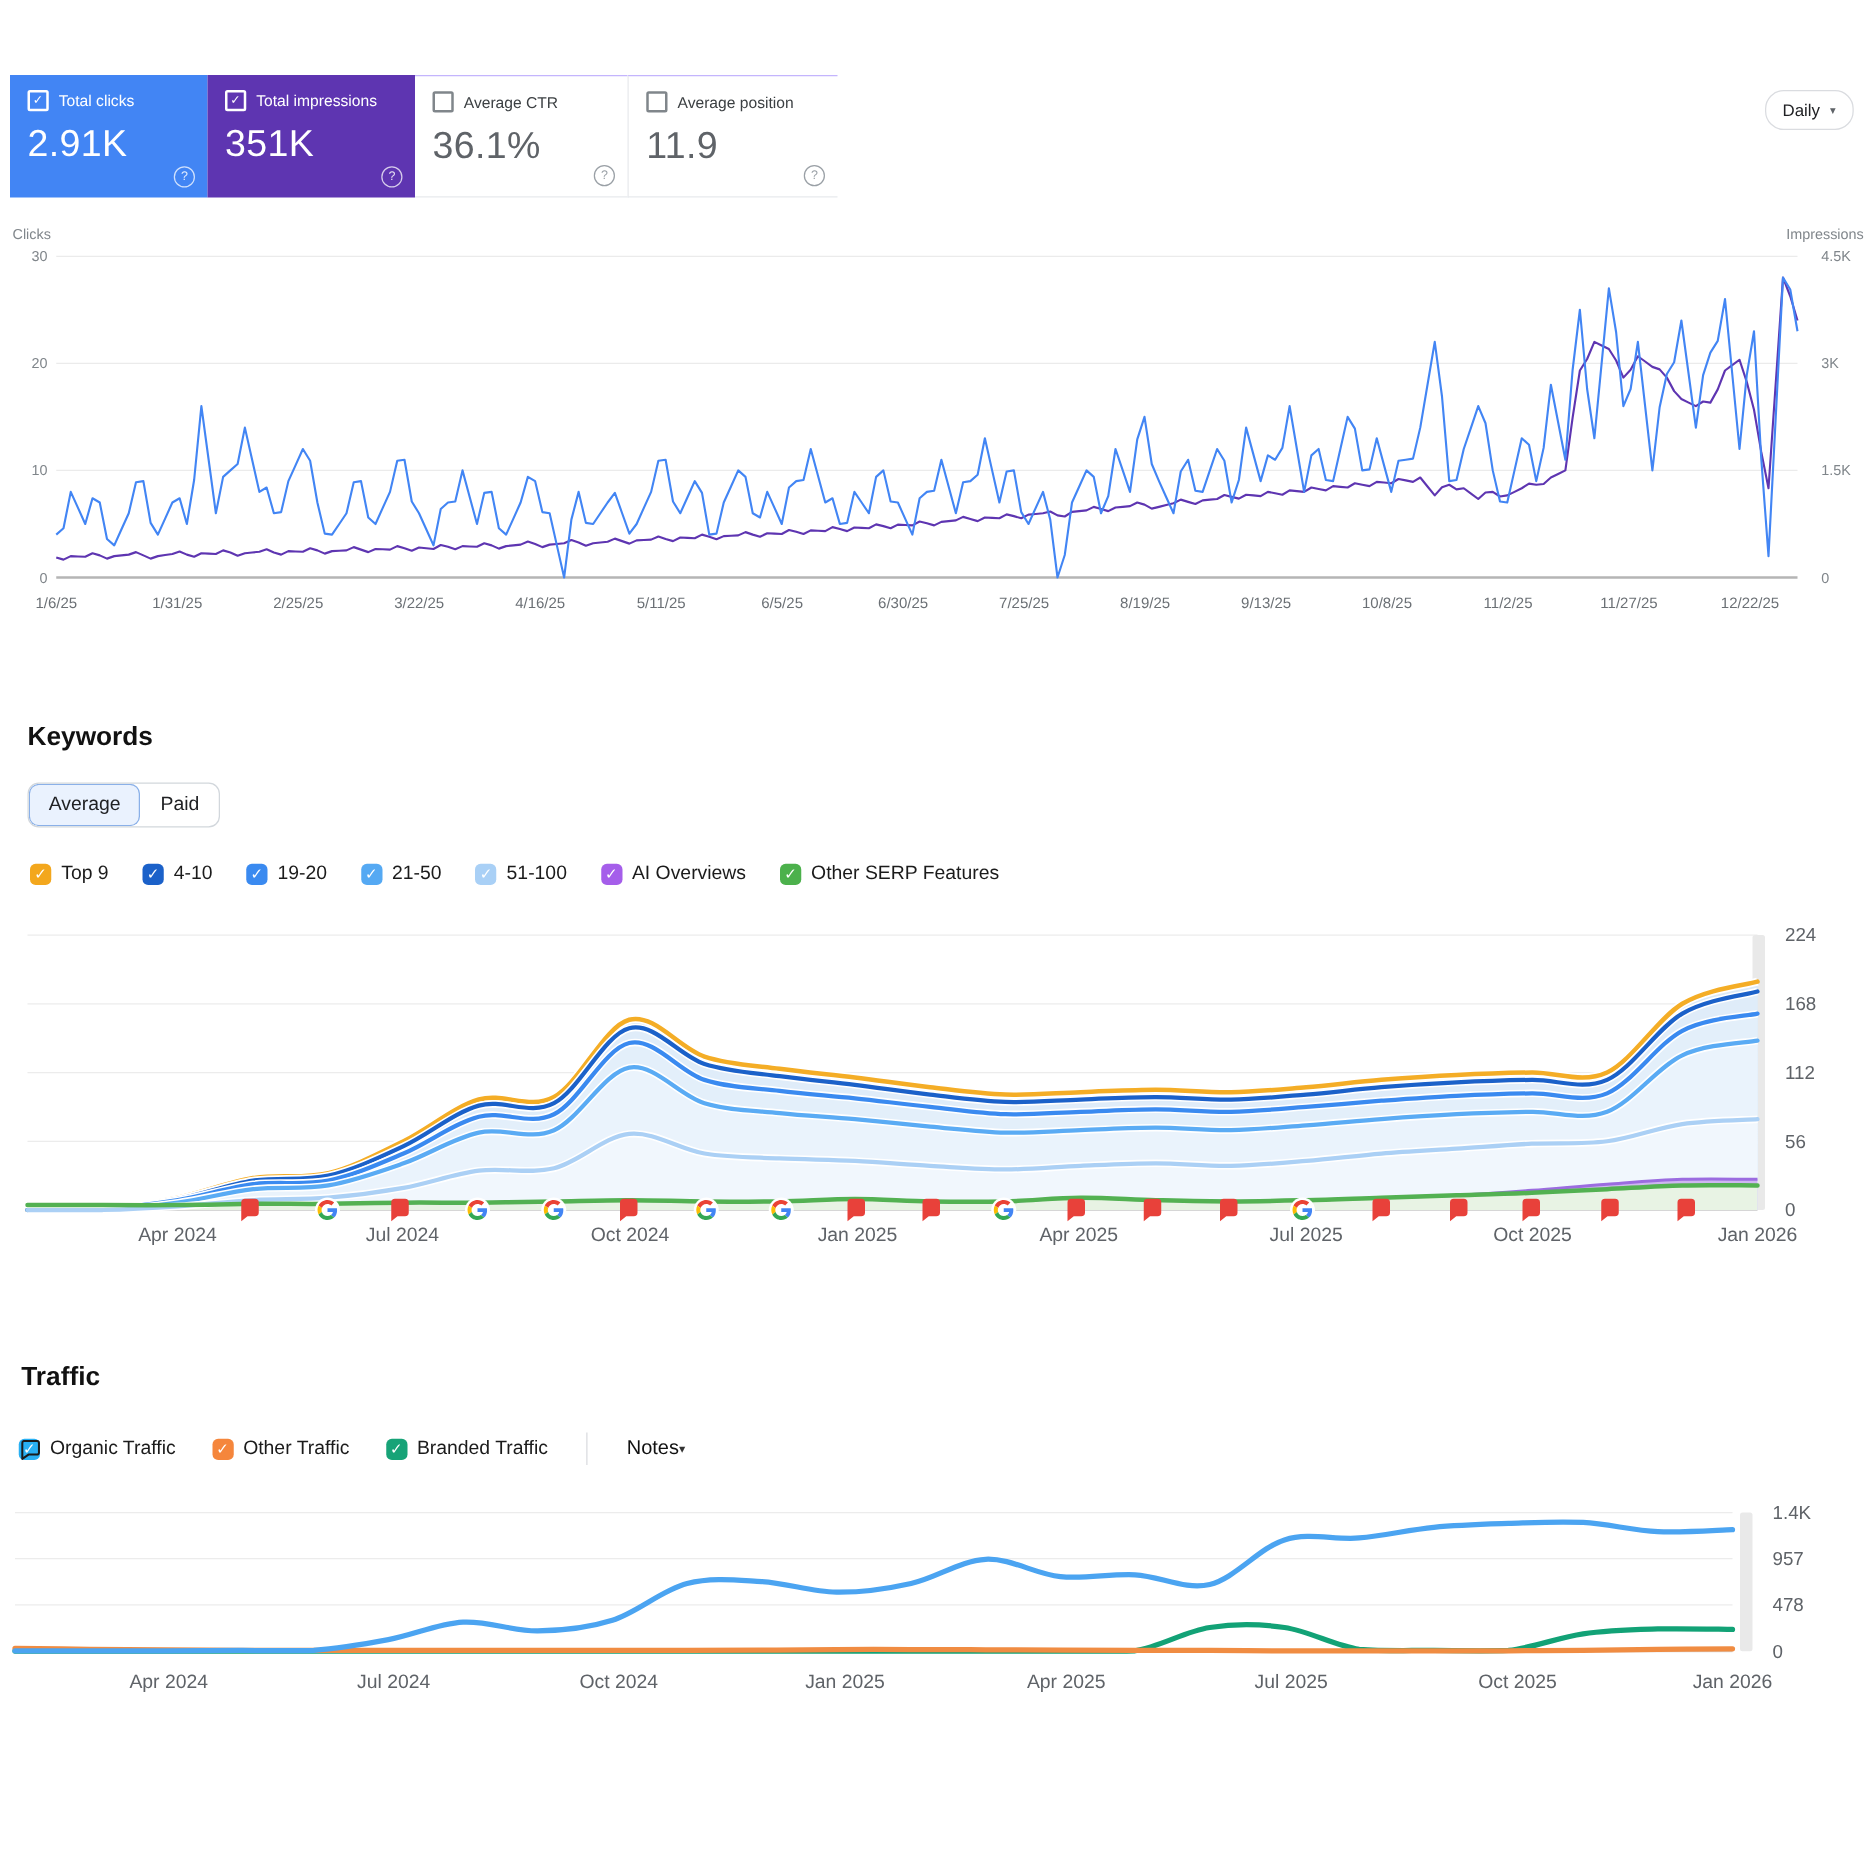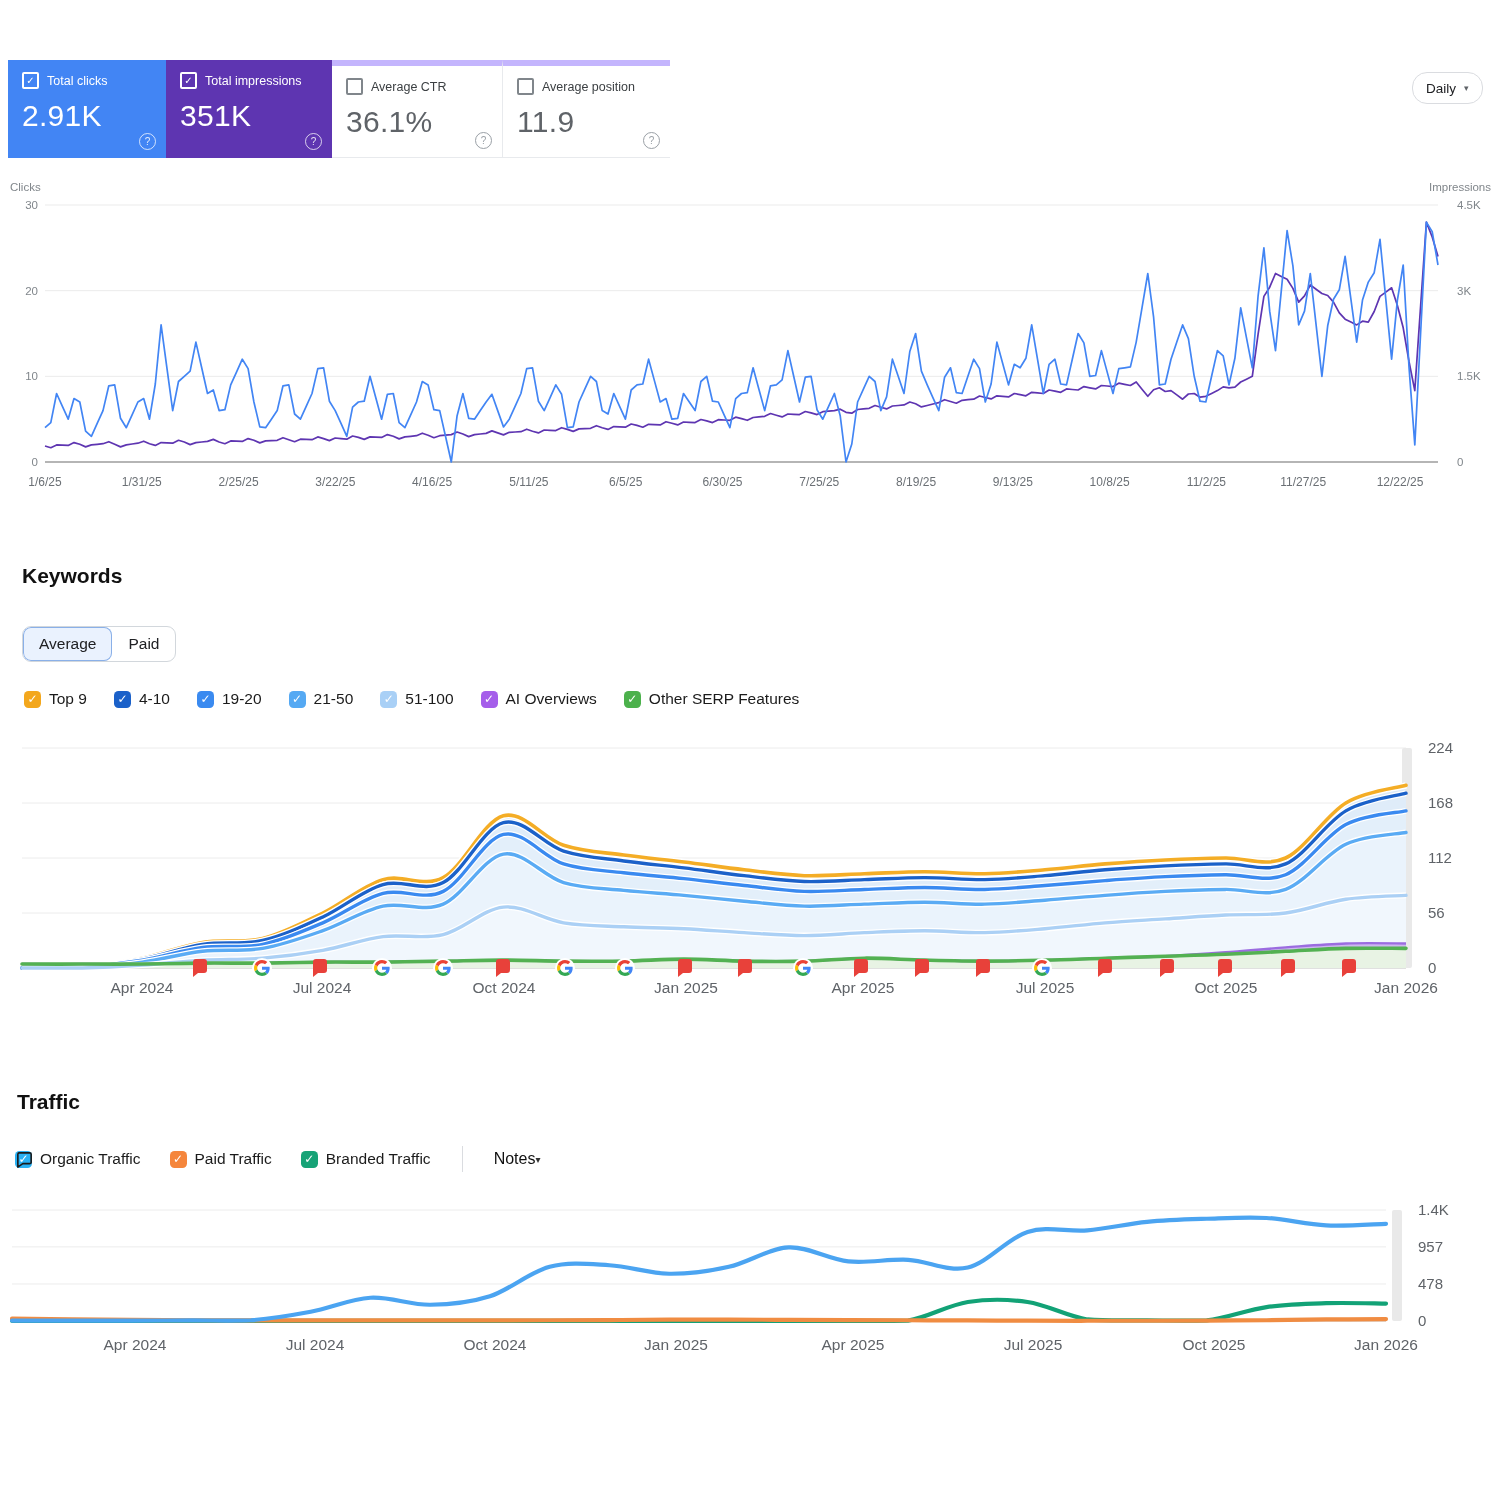--- a/index.html
+++ b/index.html
@@ -2,21 +2,21 @@
 <html><head>
 <meta charset="utf-8">
 <style>
   html,body{margin:0;padding:0;background:#fff;}
   body{width:1500px;height:1500px;font-family:"Liberation Sans","DejaVu Sans",sans-serif;position:relative;overflow:hidden;}
   #page{position:relative;width:1500px;height:1500px;}
 
   
   #cards{position:absolute;left:8px;top:60px;display:flex;}
   .card{position:relative;height:98px;box-sizing:border-box;padding:12px 12px 10px 14px;}
-  .card.white{background:#fff;border-top:6px solid #c4b5fd;border-bottom:1px solid #e8eaed;}
+  .card.white{background:#fff;border-top:1px solid #c4b5fd;border-bottom:1px solid #e8eaed;}
   .card.white + .card.white{border-left:1px solid #e8eaed;}
   .card-top{display:flex;align-items:center;gap:8px;font-size:12.5px;}
   .cbx{width:13px;height:13px;border-radius:2px;display:flex;align-items:center;justify-content:center;font-size:10px;font-weight:bold;flex:0 0 auto;}
   .cbx.on{border:2px solid #fff;color:#fff;}
   .cbx.off{border:2px solid #80868b;color:transparent;}
   .card-value{font-size:30px;font-weight:400;margin-top:10px;letter-spacing:.3px;}
   .help{position:absolute;right:10px;bottom:8px;width:15px;height:15px;border-radius:50%;font-size:10px;display:flex;align-items:center;justify-content:center;}
   .help.lite{border:1.4px solid rgba(255,255,255,.75);color:rgba(255,255,255,.85);}
   .help.dark{border:1.4px solid #9aa0a6;color:#9aa0a6;}
 
@@ -120,21 +120,21 @@
       <text x="916.0714285714287" y="308" font-size="12" fill="#6b7075" text-anchor="middle">8/19/25</text>
       <text x="1012.8571428571429" y="308" font-size="12" fill="#6b7075" text-anchor="middle">9/13/25</text>
       <text x="1109.642857142857" y="308" font-size="12" fill="#6b7075" text-anchor="middle">10/8/25</text>
       <text x="1206.4285714285716" y="308" font-size="12" fill="#6b7075" text-anchor="middle">11/2/25</text>
       <text x="1303.2142857142858" y="308" font-size="12" fill="#6b7075" text-anchor="middle">11/27/25</text>
       <text x="1400" y="308" font-size="12" fill="#6b7075" text-anchor="middle">12/22/25</text>
       <path d="M45.0,268.0L50.8,269.7L56.6,266.9L62.4,267.2L68.2,267.4L74.0,264.6L79.8,266.3L85.6,268.9L91.4,266.9L97.2,266.3L103.0,265.7L108.8,263.7L114.7,266.3L120.5,268.9L126.3,266.9L132.1,266.0L137.9,265.2L143.7,263.2L149.5,265.7L155.3,267.4L161.1,264.6L166.9,264.9L172.7,265.2L178.5,262.3L184.3,264.0L190.1,266.6L195.9,264.6L201.7,264.0L207.5,263.4L213.3,261.4L219.1,264.0L224.9,265.7L230.7,262.9L236.5,263.2L242.3,263.4L248.1,260.6L253.9,262.3L259.8,264.9L265.6,262.9L271.4,262.6L277.2,262.3L283.0,259.7L288.8,261.7L294.6,263.7L300.4,261.2L306.2,261.4L312.0,261.7L317.8,258.9L323.6,260.6L329.4,262.6L335.2,260.0L341.0,260.6L346.8,261.2L352.6,258.0L358.4,259.4L364.2,261.4L370.0,258.9L375.8,259.2L381.6,259.4L387.4,256.6L393.3,258.3L399.1,260.9L404.9,258.9L410.7,258.3L416.5,257.7L422.3,255.2L428.1,257.2L433.9,259.7L439.7,257.7L445.5,257.2L451.3,256.6L457.1,254.0L462.9,256.0L468.7,258.6L474.5,256.6L480.3,256.0L486.1,255.4L491.9,252.9L497.7,254.9L503.5,256.9L509.3,254.3L515.1,254.0L520.9,253.7L526.7,251.2L532.5,253.2L538.4,254.9L544.2,252.0L550.0,252.3L555.8,252.6L561.6,249.7L567.4,251.4L573.2,253.4L579.0,250.9L584.8,250.6L590.6,250.3L596.4,247.7L602.2,249.7L608.0,251.4L613.8,248.6L619.6,248.9L625.4,249.2L631.2,246.0L637.0,247.4L642.8,249.2L648.6,246.3L654.4,246.6L660.2,246.9L666.0,243.7L671.9,245.2L677.7,246.9L683.5,244.0L689.3,244.3L695.1,244.6L700.9,241.5L706.7,242.9L712.5,244.6L718.3,241.7L724.1,242.0L729.9,242.3L735.7,239.2L741.5,240.6L747.3,242.3L753.1,239.5L758.9,238.9L764.7,238.3L770.5,235.5L776.3,237.2L782.1,238.9L787.9,236.0L793.7,236.3L799.5,236.6L805.3,233.5L811.1,234.9L817.0,236.6L822.8,233.7L828.6,233.2L834.4,232.6L840.2,231.2L846.0,234.3L851.8,235.2L857.6,231.5L863.4,230.9L869.2,230.3L875.0,227.5L880.8,229.2L886.6,230.9L892.4,228.0L898.2,227.5L904.0,226.9L909.8,224.0L915.6,225.7L921.4,228.9L927.2,227.5L933.0,226.0L938.8,224.6L944.6,221.7L950.5,223.5L956.3,225.2L962.1,222.3L967.9,221.7L973.7,221.2L979.5,218.0L985.3,219.5L991.1,220.9L996.9,217.8L1002.7,218.3L1008.5,218.9L1014.3,215.5L1020.1,216.6L1025.9,217.8L1031.7,214.3L1037.5,214.9L1043.3,215.5L1049.1,212.0L1054.9,213.2L1060.7,214.3L1066.5,210.9L1072.3,211.5L1078.1,212.0L1083.9,208.6L1089.8,209.8L1095.6,210.9L1101.4,207.5L1107.2,208.0L1113.0,208.6L1118.8,205.2L1124.6,206.3L1130.4,207.5L1136.2,204.0L1142.0,211.2L1147.8,218.3L1153.6,211.8L1159.4,209.8L1165.2,213.5L1171.0,212.6L1176.8,216.9L1182.6,221.2L1188.4,216.0L1194.2,215.5L1200.0,219.2L1205.8,218.3L1211.6,215.5L1217.4,212.6L1223.2,208.9L1229.0,209.8L1234.9,209.2L1240.7,204.0L1246.5,201.2L1252.3,198.3L1258.1,156.1L1263.9,118.4L1269.7,109.2L1275.5,95.5L1281.3,98.4L1287.1,101.2L1292.9,110.4L1298.7,124.1L1304.5,117.8L1310.3,107.0L1316.1,111.2L1321.9,115.5L1327.7,117.5L1333.5,124.1L1339.3,134.9L1345.1,141.2L1350.9,144.1L1356.7,146.9L1362.5,143.2L1368.3,144.1L1374.2,133.5L1380.0,118.4L1385.8,114.1L1391.6,109.8L1397.4,127.5L1403.2,149.8L1409.0,183.5L1414.8,212.6L1420.6,128.4L1426.4,44.1L1432.2,59.0L1438.0,78.4" fill="none" stroke="#5e35b1" stroke-width="1.7" stroke-linejoin="round"></path>
       <path d="M45.0,249.7L50.8,244.6L56.6,215.5L62.4,228.3L68.2,241.2L74.0,220.6L79.8,224.0L85.6,253.2L91.4,258.3L97.2,245.4L103.0,232.6L108.8,207.8L114.7,206.9L120.5,240.3L126.3,249.7L132.1,236.9L137.9,224.0L143.7,220.6L149.5,241.2L155.3,206.0L161.1,146.9L166.9,189.8L172.7,232.6L178.5,203.5L184.3,198.3L190.1,193.2L195.9,164.1L201.7,189.8L207.5,215.5L213.3,212.0L219.1,232.6L224.9,231.7L230.7,206.9L236.5,194.1L242.3,181.2L248.1,190.6L253.9,224.0L259.8,248.9L265.6,249.7L271.4,241.2L277.2,232.6L283.0,207.8L288.8,206.9L294.6,236.0L300.4,241.2L306.2,228.3L312.0,215.5L317.8,190.6L323.6,189.8L329.4,223.2L335.2,232.6L341.0,245.4L346.8,258.3L352.6,229.2L358.4,224.0L364.2,223.2L370.0,198.3L375.8,219.8L381.6,241.2L387.4,216.3L393.3,215.5L399.1,244.6L404.9,249.7L410.7,236.9L416.5,224.0L422.3,203.5L428.1,206.9L433.9,231.7L439.7,232.6L445.5,258.3L451.3,284.0L457.1,237.7L462.9,215.5L468.7,240.3L474.5,241.2L480.3,232.6L486.1,224.0L491.9,216.3L497.7,232.6L503.5,248.9L509.3,241.2L515.1,228.3L520.9,215.5L526.7,190.6L532.5,189.8L538.4,223.2L544.2,232.6L550.0,219.8L555.8,206.9L561.6,216.3L567.4,249.7L573.2,248.9L579.0,224.0L584.8,211.2L590.6,198.3L596.4,203.5L602.2,232.6L608.0,236.0L613.8,215.5L619.6,228.3L625.4,241.2L631.2,212.0L637.0,206.9L642.8,206.0L648.6,181.2L654.4,202.6L660.2,224.0L666.0,220.6L671.9,241.2L677.7,240.3L683.5,215.5L689.3,224.0L695.1,232.6L700.9,203.5L706.7,198.3L712.5,223.2L718.3,224.0L724.1,236.9L729.9,249.7L735.7,220.6L741.5,215.5L747.3,214.6L753.1,189.8L758.9,211.2L764.7,232.6L770.5,207.8L776.3,206.9L782.1,201.8L787.9,172.6L793.7,198.3L799.5,224.0L805.3,199.2L811.1,198.3L817.0,231.7L822.8,241.2L828.6,228.3L834.4,215.5L840.2,237.7L846.0,284.0L851.8,266.0L857.6,224.0L863.4,211.2L869.2,198.3L875.0,203.5L880.8,232.6L886.6,218.9L892.4,181.2L898.2,198.3L904.0,215.5L909.8,173.5L915.6,155.5L921.4,193.2L927.2,206.9L933.0,219.8L938.8,232.6L944.6,199.2L950.5,189.8L956.3,214.6L962.1,215.5L967.9,198.3L973.7,181.2L979.5,190.6L985.3,224.0L991.1,206.0L996.9,164.1L1002.7,185.5L1008.5,206.9L1014.3,186.3L1020.1,189.8L1025.9,180.3L1031.7,146.9L1037.5,181.2L1043.3,215.5L1049.1,186.3L1054.9,181.2L1060.7,206.0L1066.5,206.9L1072.3,181.2L1078.1,155.5L1083.9,164.9L1089.8,198.3L1095.6,197.5L1101.4,172.6L1107.2,194.1L1113.0,215.5L1118.8,190.6L1124.6,189.8L1130.4,188.9L1136.2,164.1L1142.0,129.8L1147.8,95.5L1153.6,139.2L1159.4,206.9L1165.2,206.0L1171.0,181.2L1176.8,164.1L1182.6,146.9L1188.4,160.6L1194.2,198.3L1200.0,223.2L1205.8,224.0L1211.6,198.3L1217.4,172.6L1223.2,177.8L1229.0,206.9L1234.9,180.3L1240.7,129.8L1246.5,159.8L1252.3,189.8L1258.1,117.8L1263.9,69.8L1269.7,133.2L1275.5,172.6L1281.3,112.7L1287.1,52.7L1292.9,87.8L1298.7,146.9L1304.5,133.2L1310.3,95.5L1316.1,146.9L1321.9,198.3L1327.7,147.8L1333.5,121.2L1339.3,111.8L1345.1,78.4L1350.9,121.2L1356.7,164.1L1362.5,122.1L1368.3,104.1L1374.2,94.7L1380.0,61.3L1385.8,121.2L1391.6,181.2L1397.4,122.1L1403.2,87.0L1409.0,188.9L1414.8,266.9L1420.6,155.5L1426.4,44.1L1432.2,53.6L1438.0,87.0" fill="none" stroke="#4285f4" stroke-width="1.7" stroke-linejoin="round"></path>
     </svg>
 
-  <h2 class="sec-title" style="left:22px;top:564px;text-align:center;">Keywords</h2>
+  <h2 class="sec-title" style="left:22px;top:578px;text-align:center;">Keywords</h2>
 
   <div id="kw-tabs">
     <div class="tab active">Average</div>
     <div class="tab">Paid</div>
   </div>
 
   <div id="kw-legend" class="legend">
       <div class="leg-item">
         <span class="leg-box" style="background:#f3a71d">✓</span>
         <span>Top 9</span>
@@ -270,21 +270,21 @@
 
   <h2 class="sec-title" style="left:17px;top:1090px;">Traffic</h2>
 
   <div id="tr-legend" class="legend">
       <div class="leg-item">
         <span class="leg-box" style="background:#29b0f3">✓</span>
         <span>Organic Traffic</span>
       </div>
       <div class="leg-item">
         <span class="leg-box" style="background:#f5863c">✓</span>
-        <span>Paid Traffic</span>
+        <span>Other Traffic</span>
       </div>
       <div class="leg-item">
         <span class="leg-box" style="background:#17a377">✓</span>
         <span>Branded Traffic</span>
       </div>
       <div class="leg-sep"></div>
       <div id="notes-btn">
         <svg width="19" height="19" viewBox="0 0 20 20">
           <path d="M4.2 3h11.2a1.6 1.6 0 0 1 1.6 1.6v8.2a1.6 1.6 0 0 1-1.6 1.6H8.2L3 18V4.6A1.6 1.6 0 0 1 4.2 3Z" fill="none" stroke="#1b1b1b" stroke-width="1.7" stroke-linejoin="round"></path>
         </svg>

